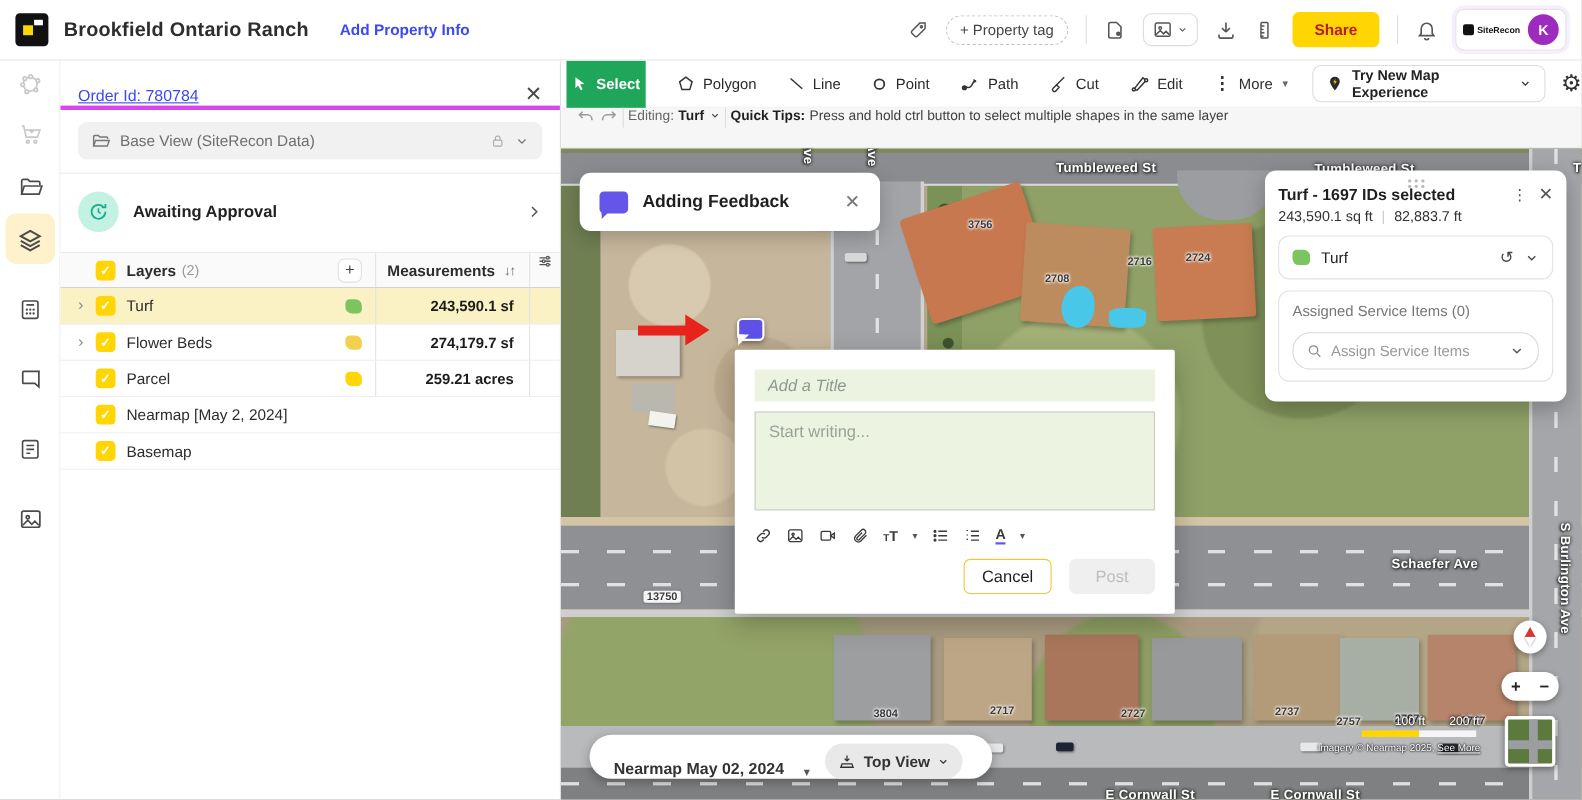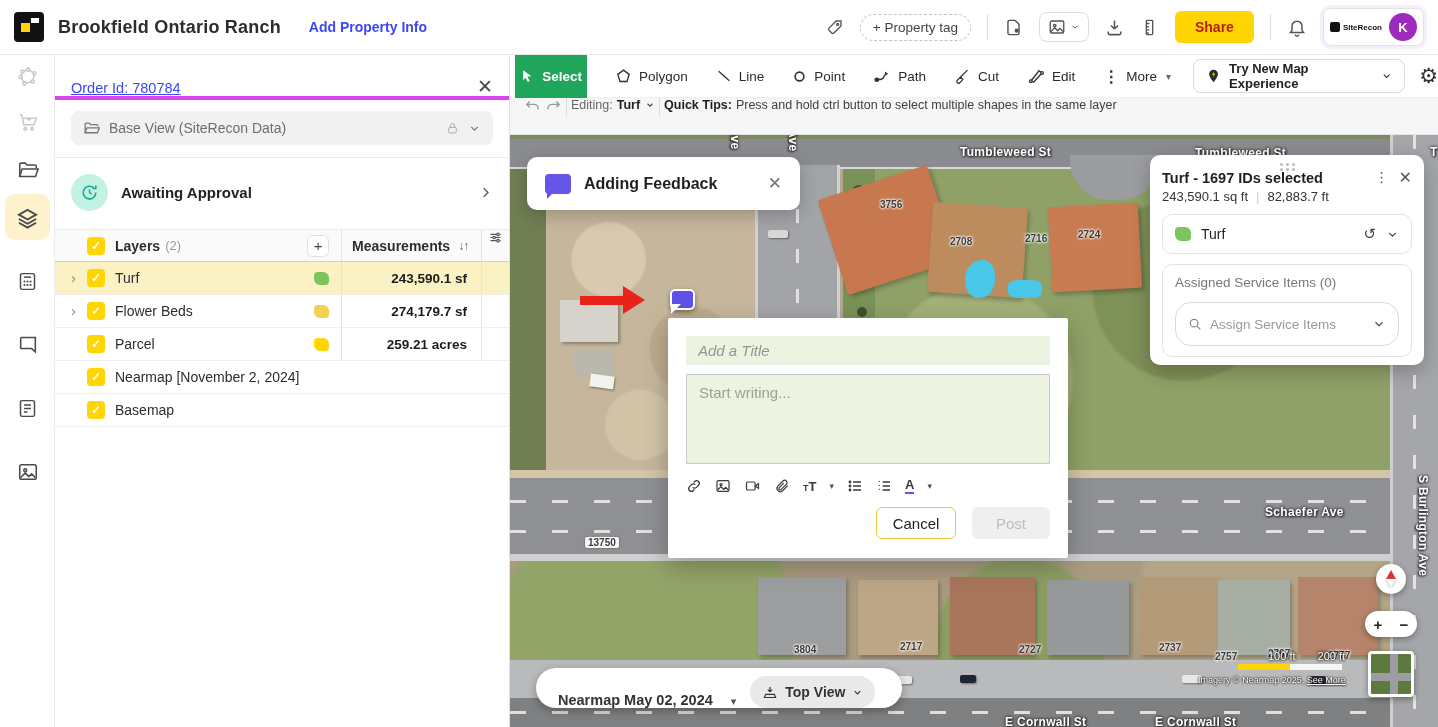--- a/index.html
+++ b/index.html
@@ -122,21 +122,21 @@
 .sp-x{color:#555;font-size:16px;line-height:1}
 .sp-stats{font-size:13px;color:#333;margin-top:3px;display:flex;align-items:center;gap:8px}
 .sp-stats .sep{color:#ccc}
 .sp-card{border:1px solid #e3e3e3;border-radius:10px;margin-top:10px;padding:10px 12px}
 .sp-layerrow{display:flex;align-items:center;gap:10px;font-size:14px;color:#222;font-weight:500}
 .sp-sw{width:16px;height:14px;background:#7cc55e;border-radius:4px 6px 4px 6px}
 .sp-reset{margin-left:auto;font-size:15px;color:#444}
 .sp-chev{color:#444}
 .sp-assignlbl{font-size:13.5px;font-weight:700;color:#1f1f1f}
 .sp-assignlbl span{color:#777;font-weight:400}
-.sp-select{display:flex;align-items:center;gap:8px;border:1px solid #d9d9d9;border-radius:16px;height:44px;padding:0 12px;margin-top:12px;color:#999;font-size:13.5px}
+.sp-select{display:flex;align-items:center;gap:8px;border:1px solid #d9d9d9;border-radius:16px;height:34px;padding:0 12px;margin-top:12px;color:#999;font-size:13.5px}
 .sp-select .grow{flex:1}
 
 .btmpill{position:absolute;left:536px;top:668px;width:366px;height:40px;background:#fff;border-radius:22px;box-shadow:0 3px 10px rgba(0,0,0,.3);display:flex;align-items:flex-end;padding:0 6px 0 22px;z-index:6}
 .btmpill .date{font-size:14.5px;font-weight:600;color:#333}
 .btmpill .chev{color:#555;margin:0 14px 0 18px;font-size:11px}
 .tvpill{display:flex;align-items:center;gap:7px;background:#e9e9e9;border-radius:18px;height:32px;padding:0 12px;font-size:14px;font-weight:600;color:#333}
 .compass{position:absolute;left:1376px;top:564px;width:30px;height:30px;background:#fff;border-radius:50%;box-shadow:0 2px 6px rgba(0,0,0,.35);display:flex;flex-direction:column;align-items:center;justify-content:center;z-index:6}
 .compass .n{width:0;height:0;border:5px solid transparent;border-bottom:9px solid #e03131}
 .compass .s{width:0;height:0;border:5px solid transparent;border-top:9px solid #fff;filter:drop-shadow(0 0 1px #888)}
 .zoompill{position:absolute;left:1365px;top:611px;width:52px;height:26px;background:#fff;border-radius:13px;box-shadow:0 2px 6px rgba(0,0,0,.35);display:flex;align-items:center;justify-content:space-around;font-size:15px;font-weight:700;color:#222;z-index:6}
@@ -371,21 +371,21 @@
           <span class="swatch" style="background:#ffd602"></span>
         </div>
         <div class="c-meas">259.21 acres</div>
         <div class="c-extra"></div>
       </div>
 
       <div class="lrow nodiv">
         <div class="c-name">
           <span class="rchev" style="visibility:hidden">›</span>
           <span class="cbx">✓</span>
-          <span class="llabel">Nearmap [November 2, 2024]</span>
+          <span class="llabel">Nearmap [May 2, 2024]</span>
         </div>
         <div class="c-meas"></div>
         <div class="c-extra"></div>
       </div>
 
       <div class="lrow nodiv">
         <div class="c-name">
           <span class="rchev" style="visibility:hidden">›</span>
           <span class="cbx">✓</span>
           <span class="llabel">Basemap</span>
@@ -558,21 +558,21 @@
       <span class="stlabel" style="left:920px;top:10px">T</span>
       <span class="stlabel v" style="left:218px;top:-8px">Ave</span>
       <span class="stlabel v" style="left:276px;top:-6px">Ave</span>
       <span class="stlabel" style="left:755px;top:370px">Schaefer Ave</span>
       <span class="stlabel v" style="left:906px;top:340px">S Burlington Ave</span>
       <span class="stlabel" style="left:495px;top:580px">E Cornwall St</span>
       <span class="stlabel" style="left:645px;top:580px">E Cornwall St</span>
 
       <span class="hnum box" style="left:230px;top:63px">3750</span>
       <span class="hnum" style="left:370px;top:64px">3756</span>
-      <span class="hnum" style="left:440px;top:101px">2708</span>
+      <span class="hnum" style="left:440px;top:113px">2708</span>
       <span class="hnum" style="left:515px;top:98px">2716</span>
       <span class="hnum" style="left:568px;top:94px">2724</span>
       <span class="hnum box" style="left:75px;top:402px">13750</span>
       <span class="hnum" style="left:284px;top:509px">3804</span>
       <span class="hnum" style="left:390px;top:506px">2717</span>
       <span class="hnum" style="left:509px;top:509px">2727</span>
       <span class="hnum" style="left:649px;top:507px">2737</span>
       <span class="hnum" style="left:705px;top:516px">2757</span>
       <span class="hnum" style="left:758px;top:513px">2767</span>
       <span class="hnum" style="left:818px;top:515px">2777</span>

